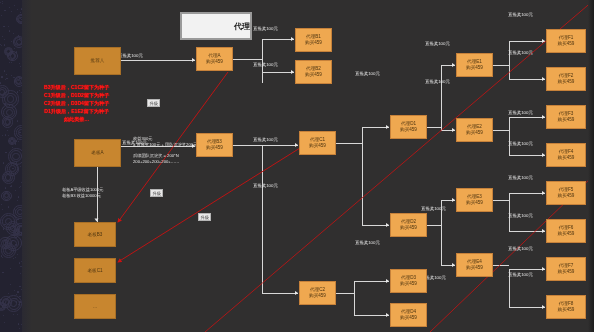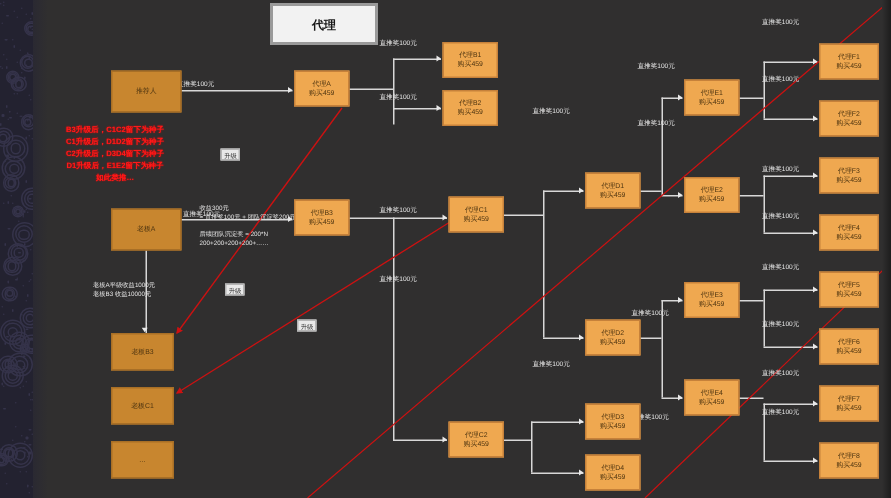--- a/index.html
+++ b/index.html
@@ -302,21 +302,21 @@
       <div class="dot" style="left: 4.36156px; top: 9.88612px; width: 1.2px; height: 1.2px;"></div>
       <div class="dot" style="left: 10.3364px; top: 185.727px; width: 1.2px; height: 1.2px;"></div>
       <div class="dot" style="left: 3.11448px; top: 107.272px; width: 1.2px; height: 1.2px;"></div>
       <div class="dot" style="left: 10.5808px; top: 75.2823px; width: 1.2px; height: 1.2px;"></div>
       <div class="dot" style="left: 1.20955px; top: 14.7381px; width: 1.2px; height: 1.2px;"></div>
       <div class="dot" style="left: 2.05723px; top: 208.944px; width: 1.2px; height: 1.2px;"></div>
       <div class="dot" style="left: 10.2949px; top: 268.309px; width: 1.2px; height: 1.2px;"></div>
     </div>
   <div id="edgefadeL"></div>
 
-  <div class="hdr" style="left:180px;top:2px;width:68px;height:24px;font-size:8px;">
+  <div class="hdr" style="left:180px;top:12px;width:68px;height:24px;font-size:8px;justify-content:flex-end;">
     <span>代理</span>
   </div>
 
   <div id="wires">
 
     <div class="wire h" style="left:121px;top:60px;width:74px;"></div>
     <div class="arrow" style="left:192px;top:58px;"></div>
 
     <div class="wire v" style="left:262px;top:39px;height:44px;"></div>
     <div class="wire h" style="left:233px;top:59px;width:29px;"></div>

